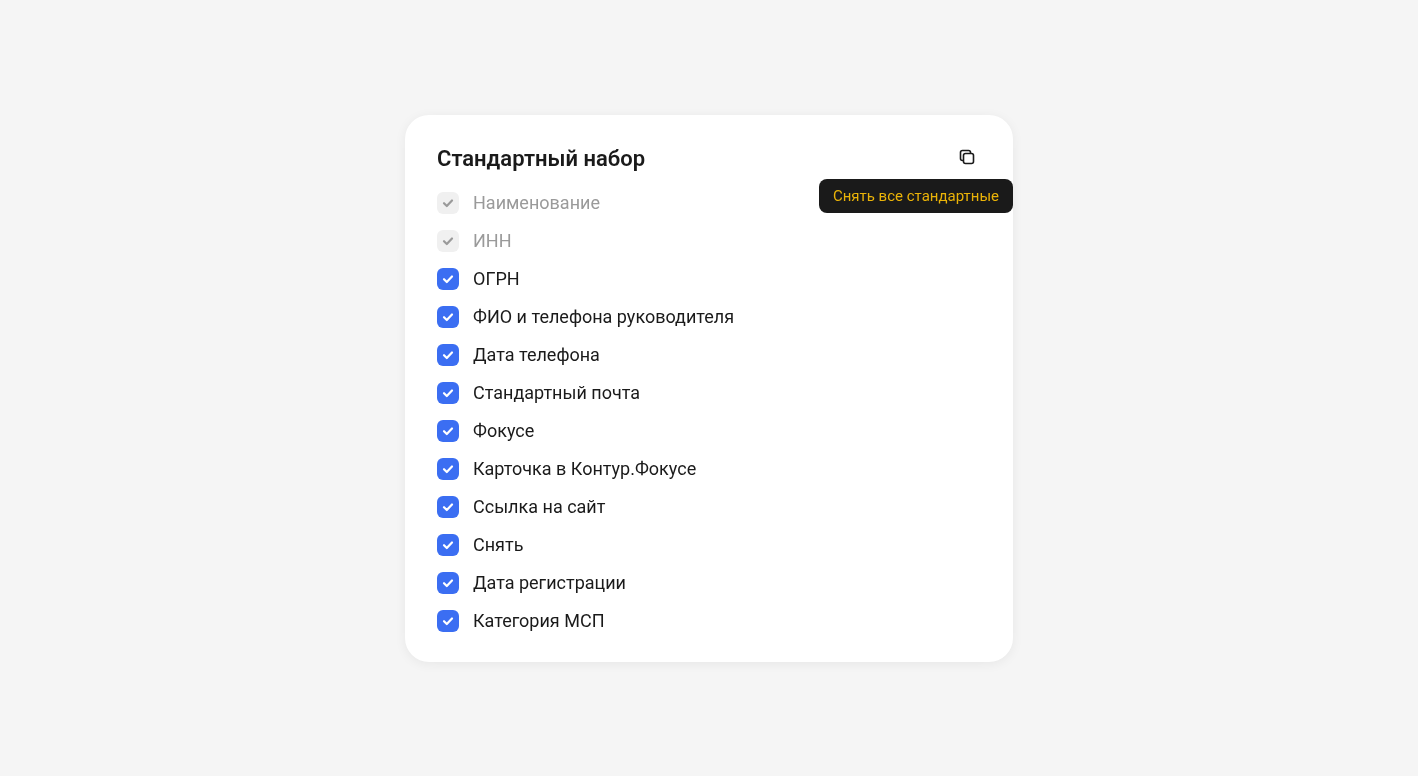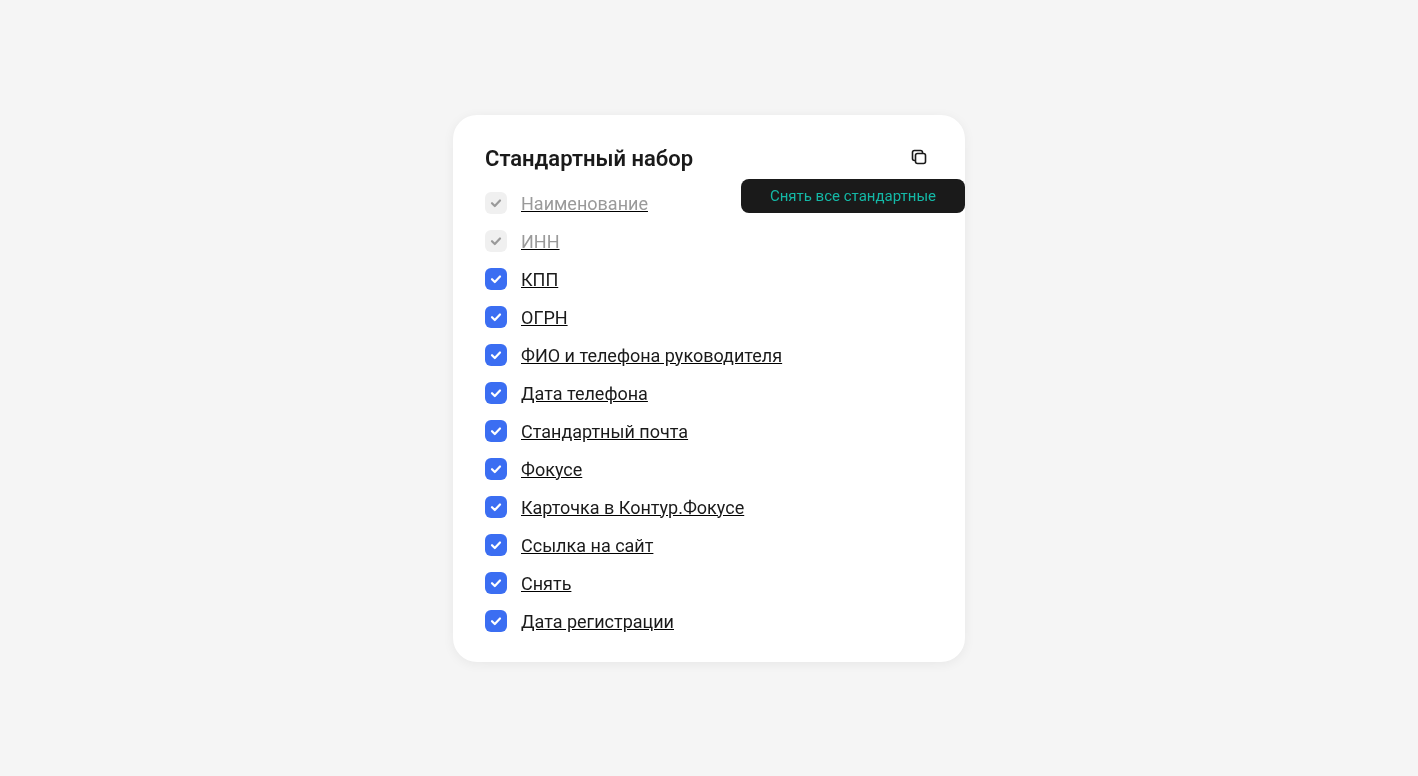--- a/index.html
+++ b/index.html
@@ -15,21 +15,21 @@
       justify-content: center;
       align-items: center;
       min-height: 776px;
       width: 1418px;
     }
     
     .card {
       background: #fff;
       border-radius: 24px;
       padding: 28px 32px 30px 32px;
-      width: 512px;
+      width: 608px;
       box-shadow: 0 2px 12px rgba(0,0,0,0.06);
       position: relative;
     }
     
     .card-header {
       display: flex;
       align-items: center;
       justify-content: space-between;
       margin-bottom: 18px;
     }
@@ -52,24 +52,23 @@
     }
     
     .checkbox-list {
       display: flex;
       flex-direction: column;
       gap: 16px;
     }
     
     .checkbox-row {
       display: flex;
-      align-items: flex-end;
+      align-items: flex-start;
       gap: 14px;
       position: relative;
-      text-decoration: underline;
     }
     
     .checkbox {
       width: 22px;
       height: 22px;
       border-radius: 6px;
       display: flex;
       align-items: center;
       justify-content: center;
       flex-shrink: 0;
@@ -106,22 +105,22 @@
     .checkbox-label.muted {
       color: #9a9a9a;
       cursor: default;
     }
     
     .tooltip {
       position: absolute;
       top: 64px;
       right: 0;
       background: #1a1a1a;
-      color: #14b8a6;
-      padding: 8px 29px;
+      color: #eab308;
+      padding: 8px 14px;
       border-radius: 8px;
       font-size: 15px;
       white-space: nowrap;
       z-index: 10;
     }
   </style>
 </head>
 <body>
 
 <div class="card">
@@ -156,28 +155,20 @@
           </svg>
         </div>
         <span class="checkbox-label muted">ИНН</span>
       </div>
       <div class="checkbox-row">
         <div class="checkbox checked">
           <svg width="14" height="14" viewBox="0 0 14 14" fill="none">
             <path d="M3 7.2L5.8 10L11 4.5" stroke-width="2.2" stroke-linecap="round" stroke-linejoin="round"></path>
           </svg>
         </div>
-        <span class="checkbox-label">КПП</span>
-      </div>
-      <div class="checkbox-row">
-        <div class="checkbox checked">
-          <svg width="14" height="14" viewBox="0 0 14 14" fill="none">
-            <path d="M3 7.2L5.8 10L11 4.5" stroke-width="2.2" stroke-linecap="round" stroke-linejoin="round"></path>
-          </svg>
-        </div>
         <span class="checkbox-label">ОГРН</span>
       </div>
       <div class="checkbox-row">
         <div class="checkbox checked">
           <svg width="14" height="14" viewBox="0 0 14 14" fill="none">
             <path d="M3 7.2L5.8 10L11 4.5" stroke-width="2.2" stroke-linecap="round" stroke-linejoin="round"></path>
           </svg>
         </div>
         <span class="checkbox-label">ФИО и телефона руководителя</span>
       </div>
@@ -229,15 +220,23 @@
         </div>
         <span class="checkbox-label">Снять</span>
       </div>
       <div class="checkbox-row">
         <div class="checkbox checked">
           <svg width="14" height="14" viewBox="0 0 14 14" fill="none">
             <path d="M3 7.2L5.8 10L11 4.5" stroke-width="2.2" stroke-linecap="round" stroke-linejoin="round"></path>
           </svg>
         </div>
         <span class="checkbox-label">Дата регистрации</span>
+      </div>
+      <div class="checkbox-row">
+        <div class="checkbox checked">
+          <svg width="14" height="14" viewBox="0 0 14 14" fill="none">
+            <path d="M3 7.2L5.8 10L11 4.5" stroke-width="2.2" stroke-linecap="round" stroke-linejoin="round"></path>
+          </svg>
+        </div>
+        <span class="checkbox-label">Категория МСП</span>
       </div>
     </div>
 </div>
 
 </body></html>

